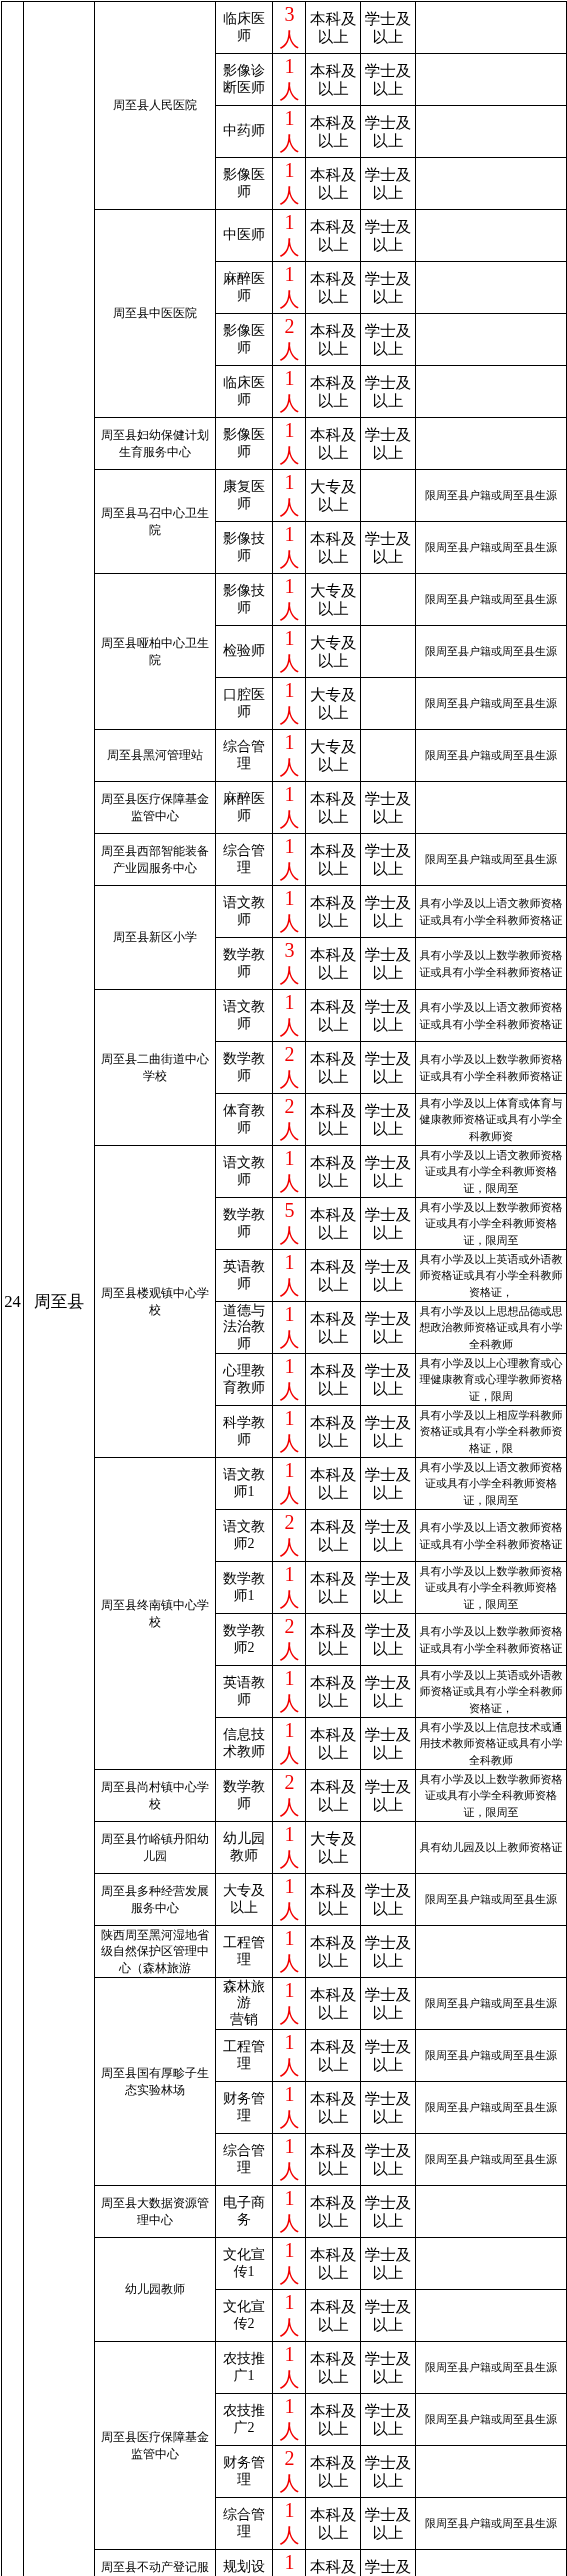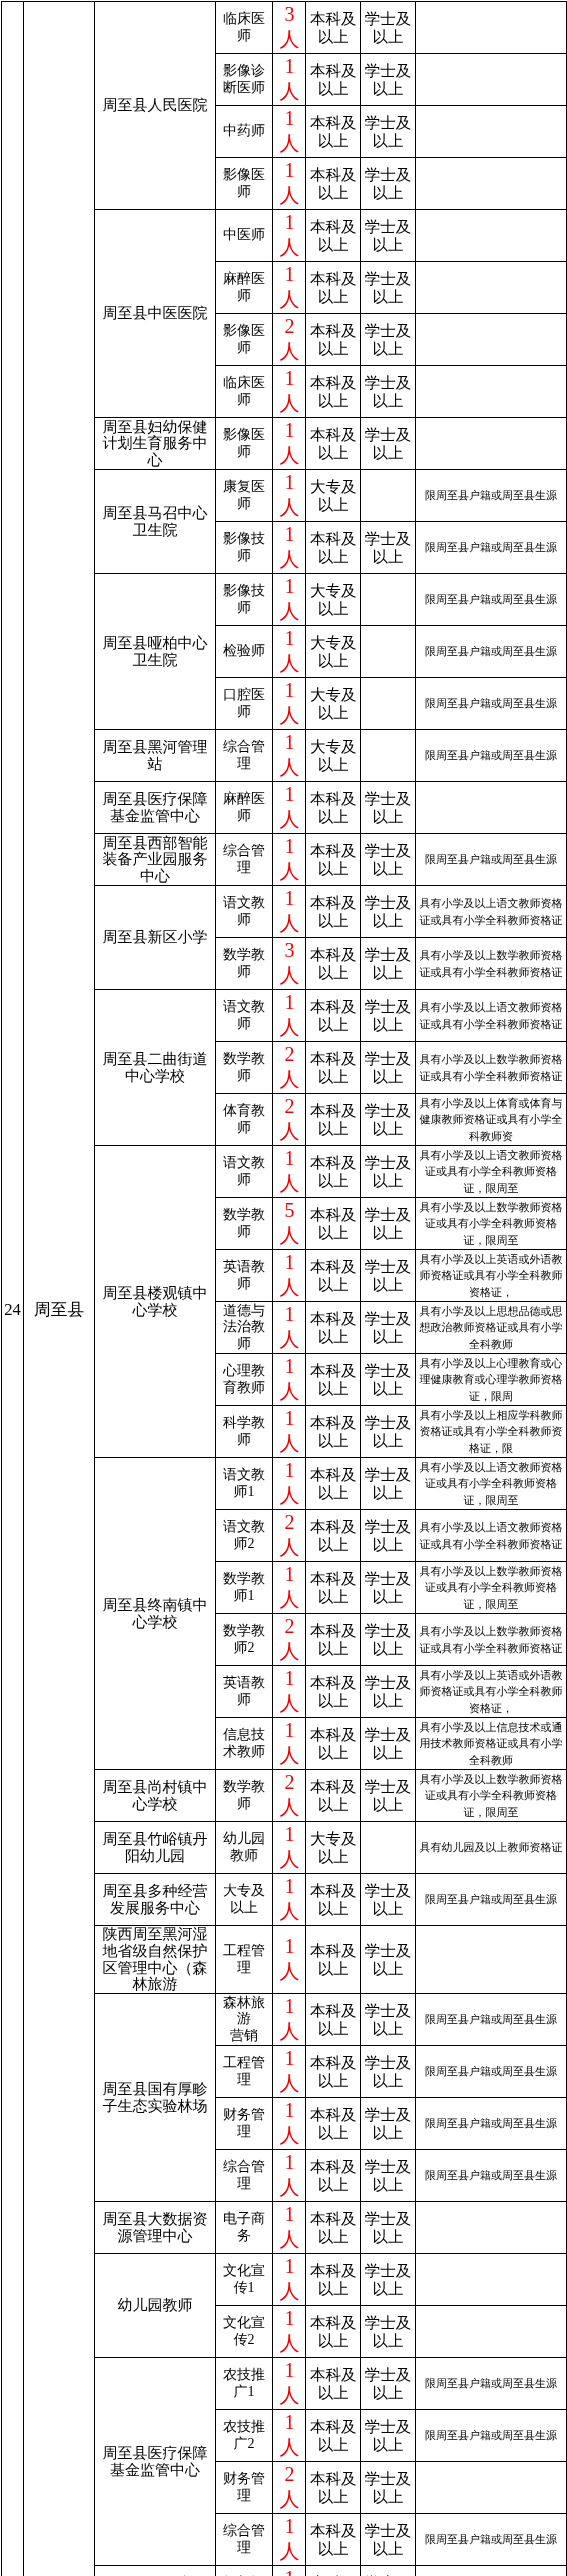--- a/index.html
+++ b/index.html
@@ -12,21 +12,21 @@
     margin:1.3px 0 0 1.3px;
   }
   table.recruit td{
     border:0.6px solid #000;
     text-align:center;vertical-align:middle;
     padding:0 1.9px;overflow:hidden;
     height:51px;
   }
   td.rownum{font-size:16.7px;}
   td.county{font-size:16.7px;}
-  td.emp{font-size:15px;line-height:16.7px;margin-left:6px;}
+  td.emp{font-size:12px;line-height:16.7px;margin-left:6px;}
   td.pos{font-size:14px;line-height:16.7px;white-space:pre-line;}
   td.cnt{font-size:20px;}
   td.edu,td.deg{font-size:15.5px;line-height:18px;}
   td.rem{font-size:11px;line-height:16.7px;margin-left:35px;}
 </style>
 </head>
 <body>
 
 <table class="recruit">
   <colgroup>

